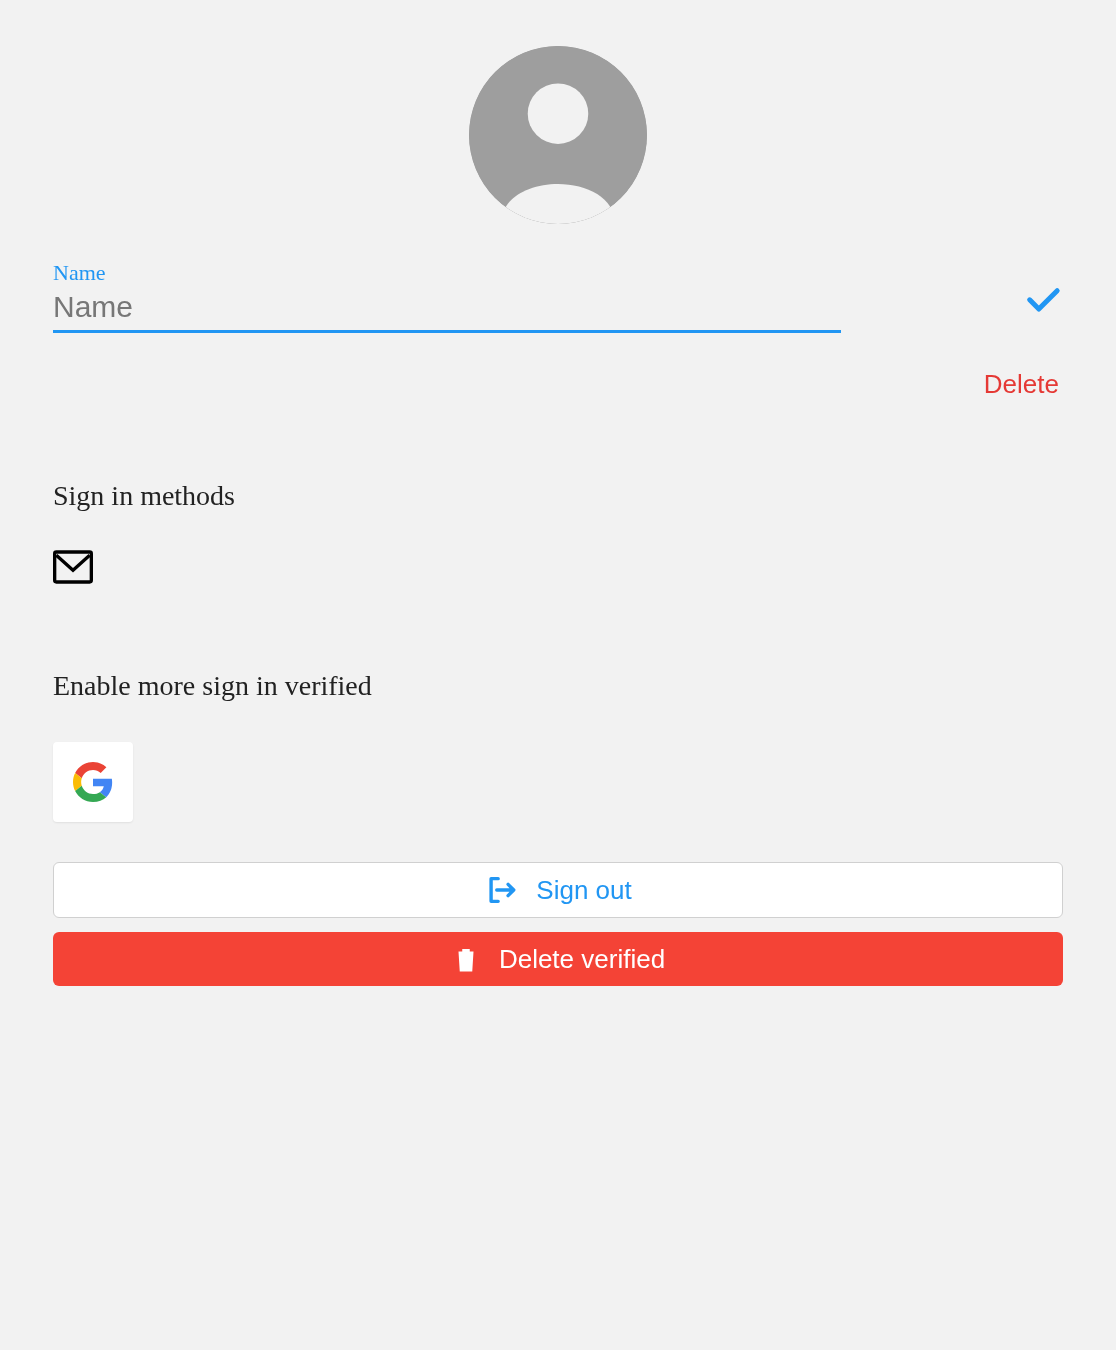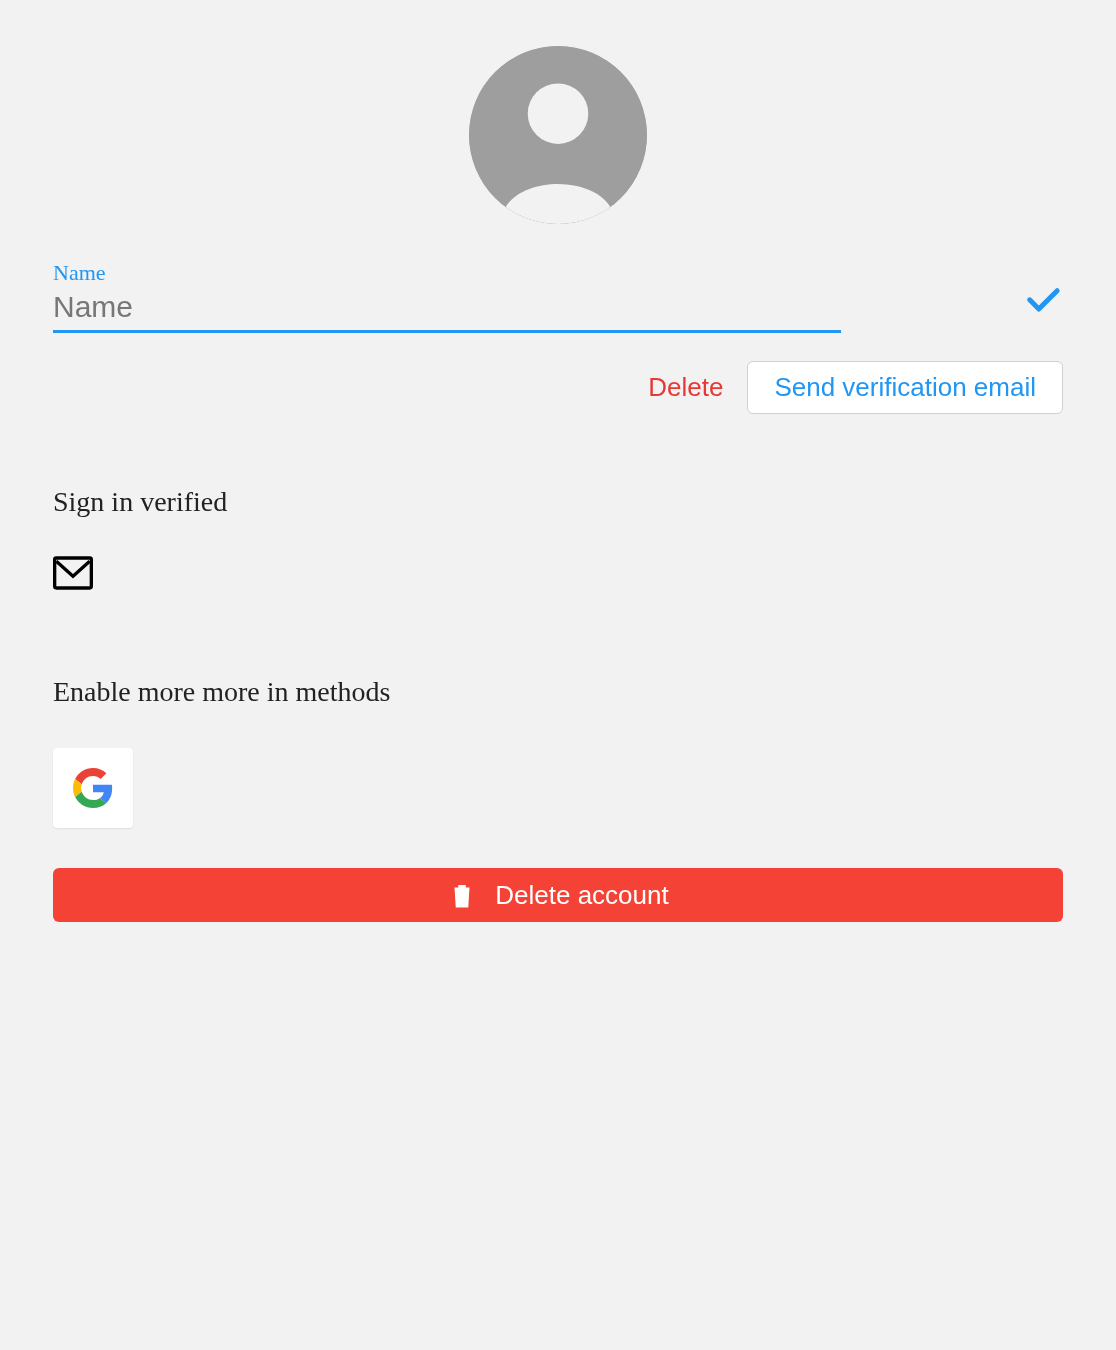--- a/index.html
+++ b/index.html
@@ -168,45 +168,51 @@
     <button class="check-btn">
       <svg viewBox="0 0 24 24">
         <path d="M4 12.5 L9.5 18 L20.5 7" fill="none" stroke="#2196f3" stroke-width="3" stroke-linecap="round" stroke-linejoin="round"></path>
       </svg>
     </button>
   </div>
 
 
   <div class="banner-actions">
     <button class="link-btn">Delete</button>
-    <button class="outline-btn">Send verification email</button>
-  </div>
-
-  <div class="section-title">Sign in verified</div>
+  </div>
+
+  <div class="section-title">Sign in methods</div>
   <div class="method-row">
     <span class="mail-icon">
       <svg viewBox="0 0 24 20">
         <rect x="1" y="1" width="22" height="18" rx="1" fill="none" stroke="#000" stroke-width="2"></rect>
         <path d="M2 3 L12 12 L22 3" fill="none" stroke="#000" stroke-width="2"></path>
       </svg>
     </span>
   </div>
 
-  <div class="section-title enable-row">Enable more more in methods</div>
+  <div class="section-title enable-row">Enable more sign in verified</div>
 
   <div class="google-tile">
     <svg viewBox="0 0 48 48">
       <path fill="#EA4335" d="M24 9.5c3.54 0 6.71 1.22 9.21 3.6l6.85-6.85C35.9 2.38 30.47 0 24 0 14.62 0 6.51 5.38 2.56 13.22l7.98 6.19C12.43 13.72 17.74 9.5 24 9.5z"></path>
       <path fill="#4285F4" d="M46.98 24.55c0-1.57-.15-3.09-.38-4.55H24v9.02h12.94c-.58 2.96-2.26 5.48-4.78 7.18l7.73 6c4.51-4.18 7.09-10.36 7.09-17.65z"></path>
       <path fill="#FBBC05" d="M10.53 28.59c-.48-1.45-.76-2.99-.76-4.59s.27-3.14.76-4.59l-7.98-6.19C.92 16.46 0 20.12 0 24c0 3.88.92 7.54 2.56 10.78l7.97-6.19z"></path>
       <path fill="#34A853" d="M24 48c6.48 0 11.93-2.13 15.89-5.81l-7.73-6c-2.15 1.45-4.92 2.3-8.16 2.3-6.26 0-11.57-4.22-13.47-9.91l-7.98 6.19C6.51   42.62 14.62 48 24 48z"></path>
       <path fill="none" d="M0 0h48v48H0z"></path>
     </svg>
   </div>
 
+  <button class="wide-btn signout-btn">
+    <svg viewBox="0 0 24 24">
+      <path d="M10 4 H5 V20 H10" fill="none" stroke="#2196f3" stroke-width="2.4" stroke-linecap="round" stroke-linejoin="round"></path>
+      <path d="M9 12 H21 M17 8 L21 12 L17 16" fill="none" stroke="#2196f3" stroke-width="2.4" stroke-linecap="round" stroke-linejoin="round"></path>
+    </svg>
+    <span>Sign out</span>
+  </button>
 
   <button class="wide-btn delete-btn">
     <svg viewBox="0 0 24 24">
       <path d="M4 6 H20 M9 6 V4 H15 V6 M6 6 L7 22 H17 L18 6 Z" fill="#fff"></path>
     </svg>
-    <span>Delete account</span>
+    <span>Delete verified</span>
   </button>
 </div>
 
 </body></html>

